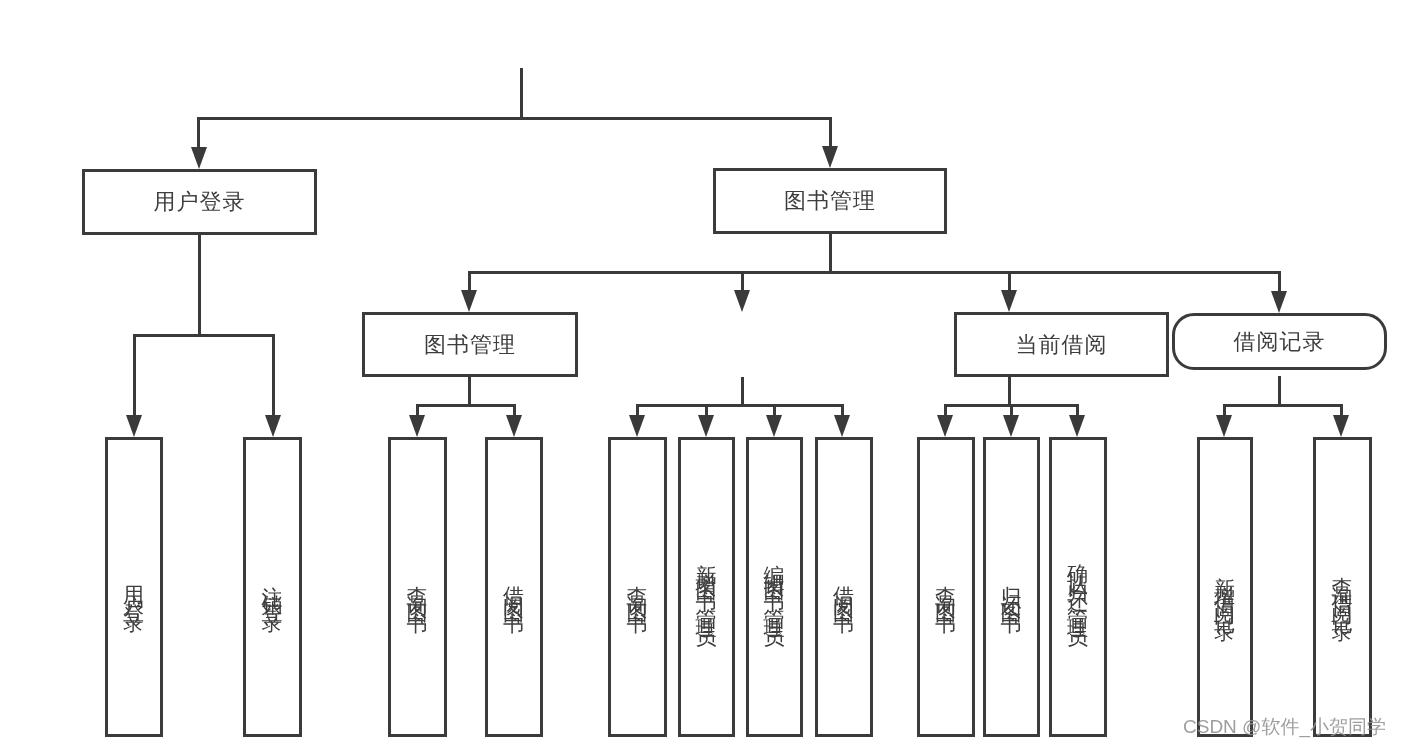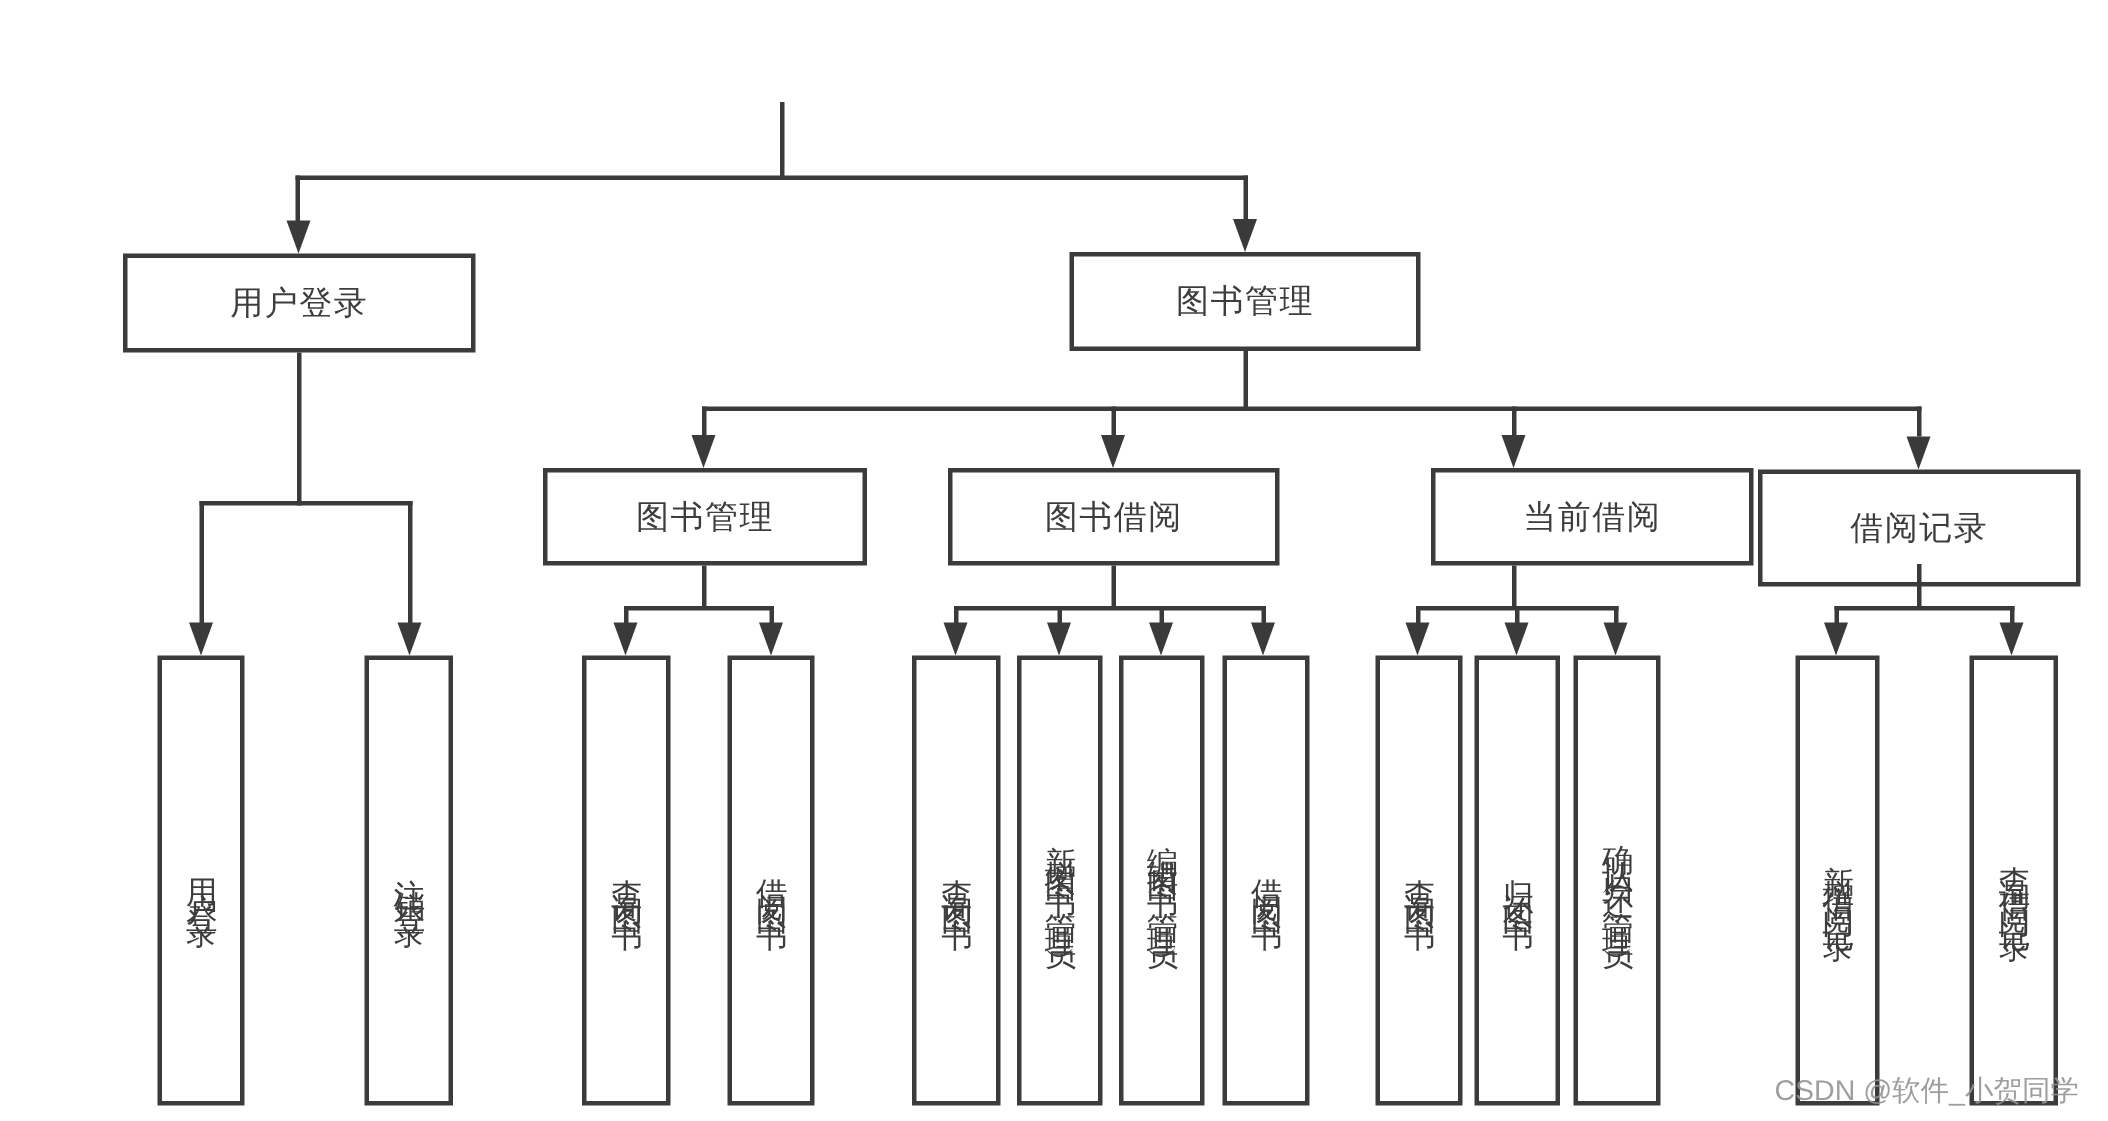--- a/index.html
+++ b/index.html
@@ -60,29 +60,26 @@
   </div>
 
   <div class="box" style="left:713px; top:168px; width:234px; height:66px;">
     <span>图书管理</span>
   </div>
 
   <div class="box" style="left:362px; top:312px; width:216px; height:65px;">
     <span>图书管理</span>
   </div>
 
-  <div class="box" style="left:632px; top:312px; width:221px; height:65px;">
-    <span>图书借阅</span>
-  </div>
 
   <div class="box" style="left:954px; top:312px; width:215px; height:65px;">
     <span>当前借阅</span>
   </div>
 
-  <div class="box" style="left:1172px; top:313px; width:215px; height:78px;">
+  <div class="box" style="left:1172px; top:313px; width:215px; height:57px;border-radius:22px;">
     <span>借阅记录</span>
   </div>
 
   <div class="box leaf" style="left:105px; top:437px; width:58px; height:300px;">
     <span class="vtext">用户登录</span>
   </div>
 
   <div class="box leaf" style="left:243px; top:437px; width:59px; height:300px;">
     <span class="vtext">注销登录</span>
   </div>

